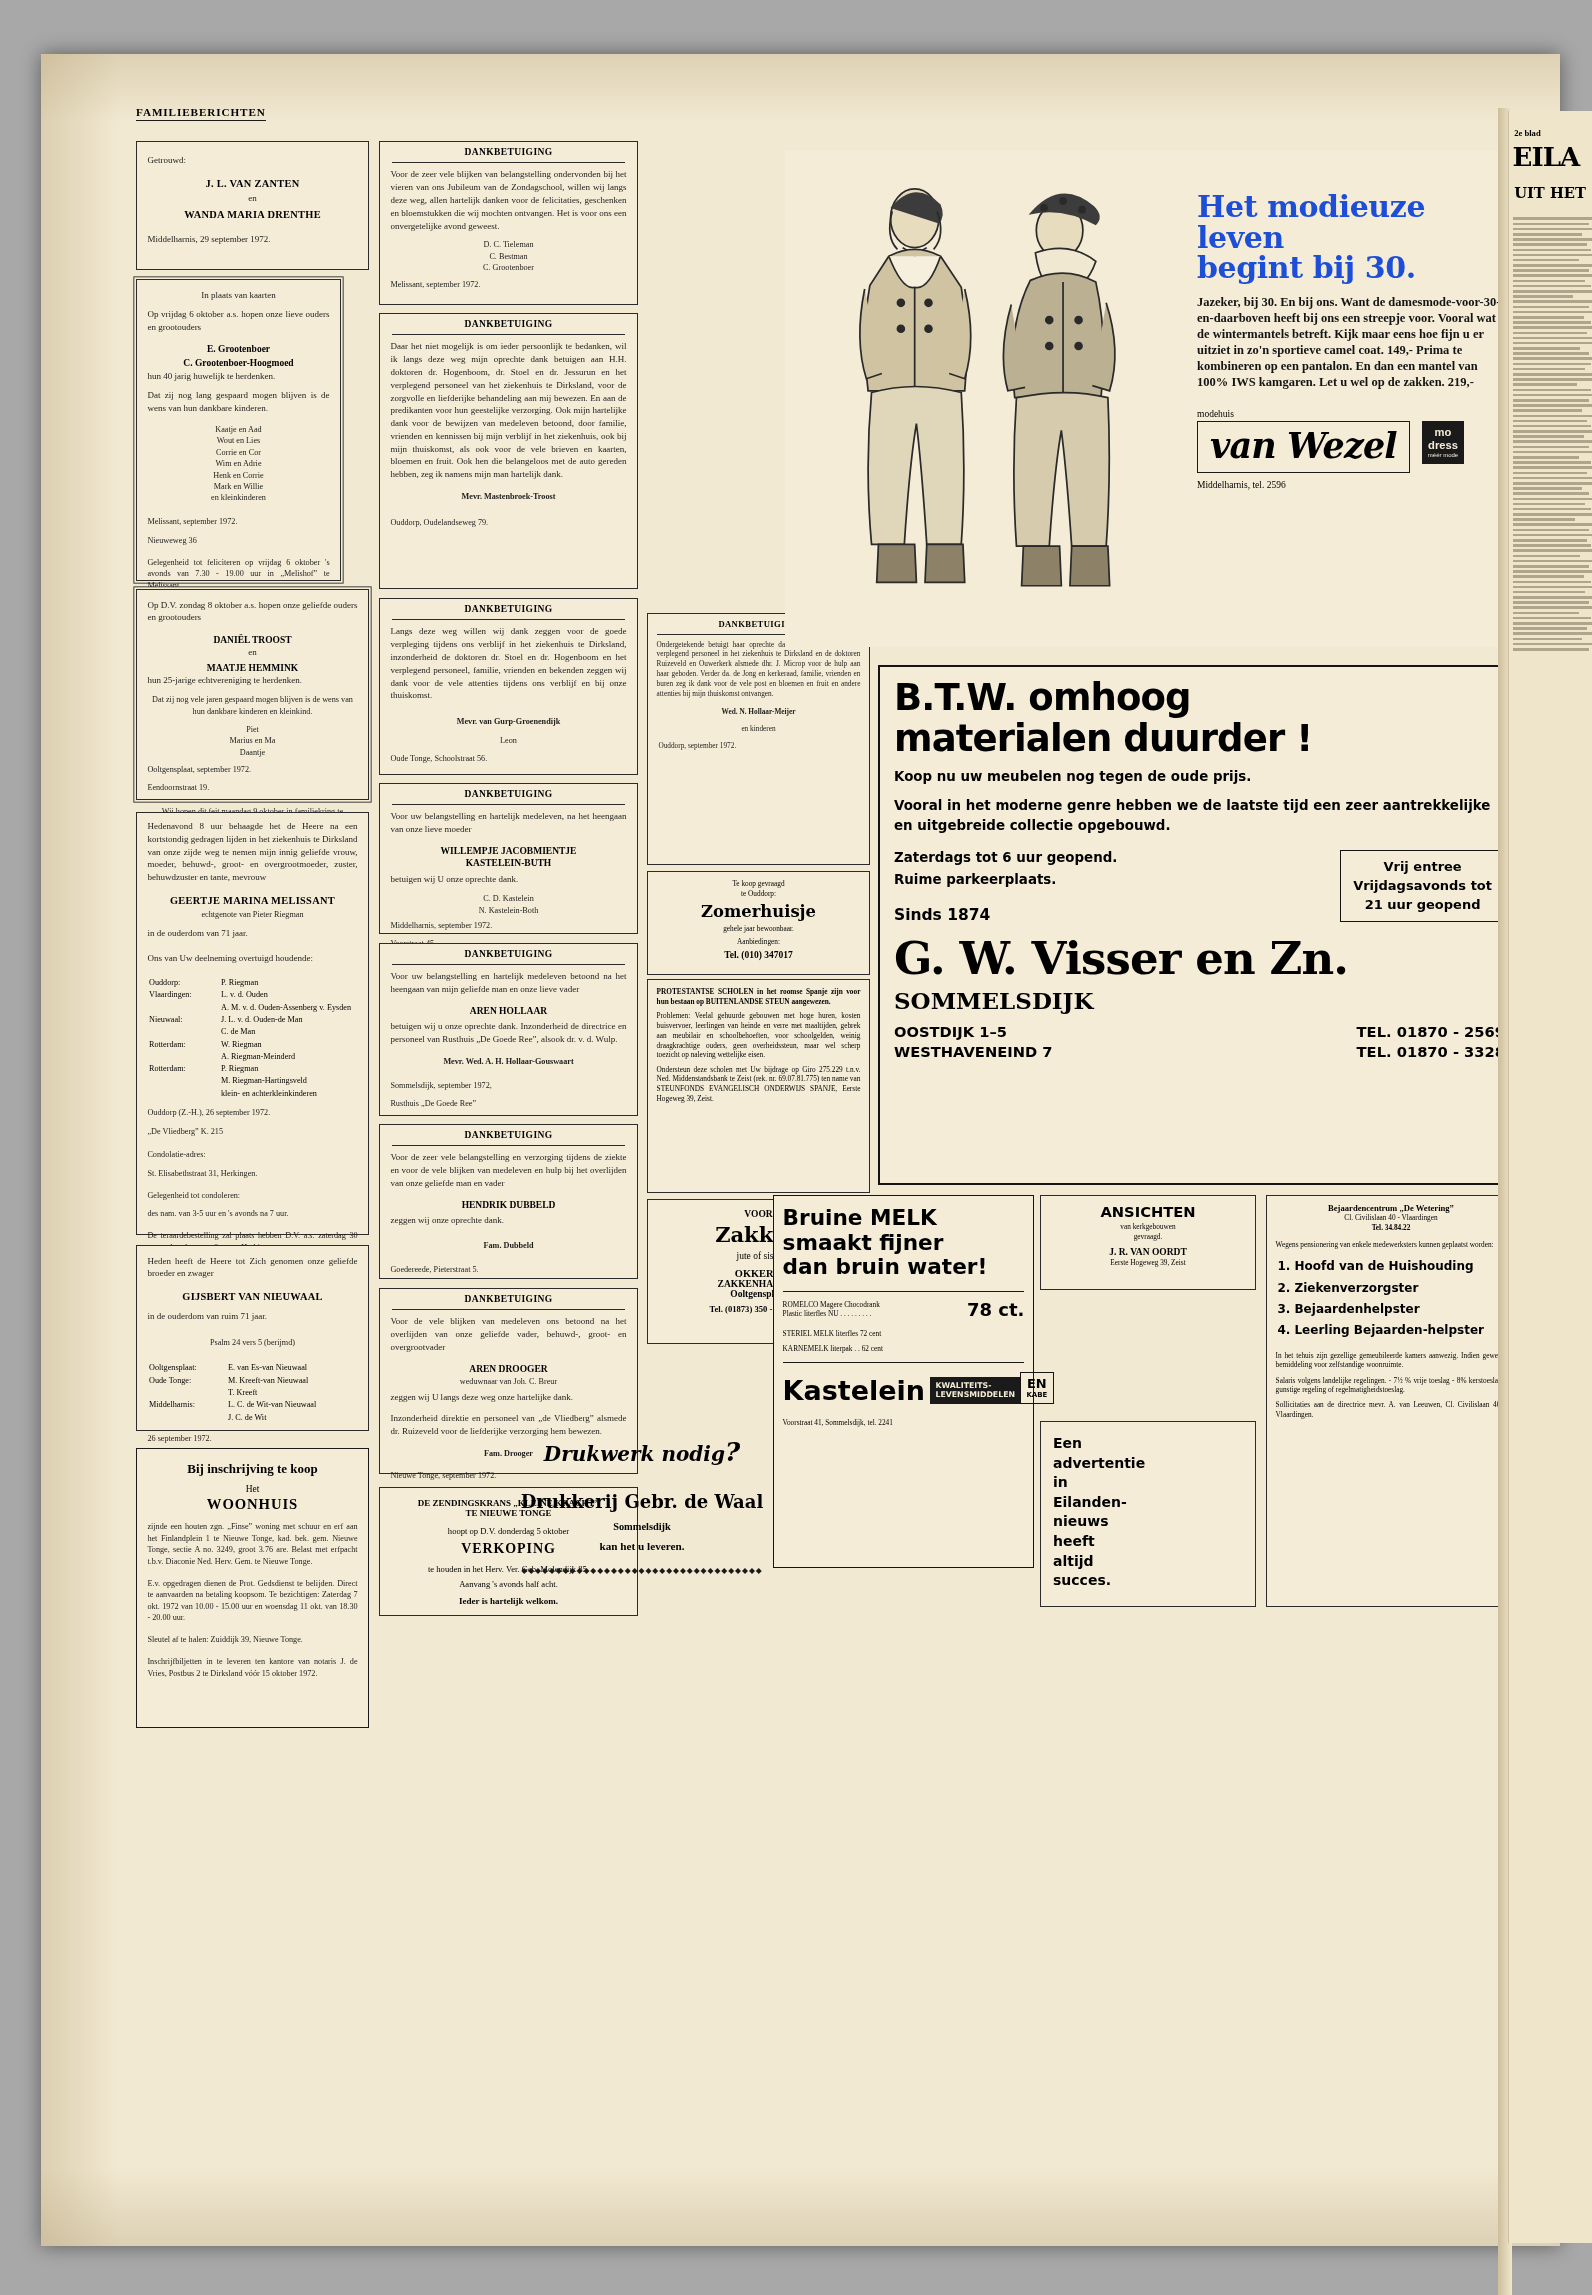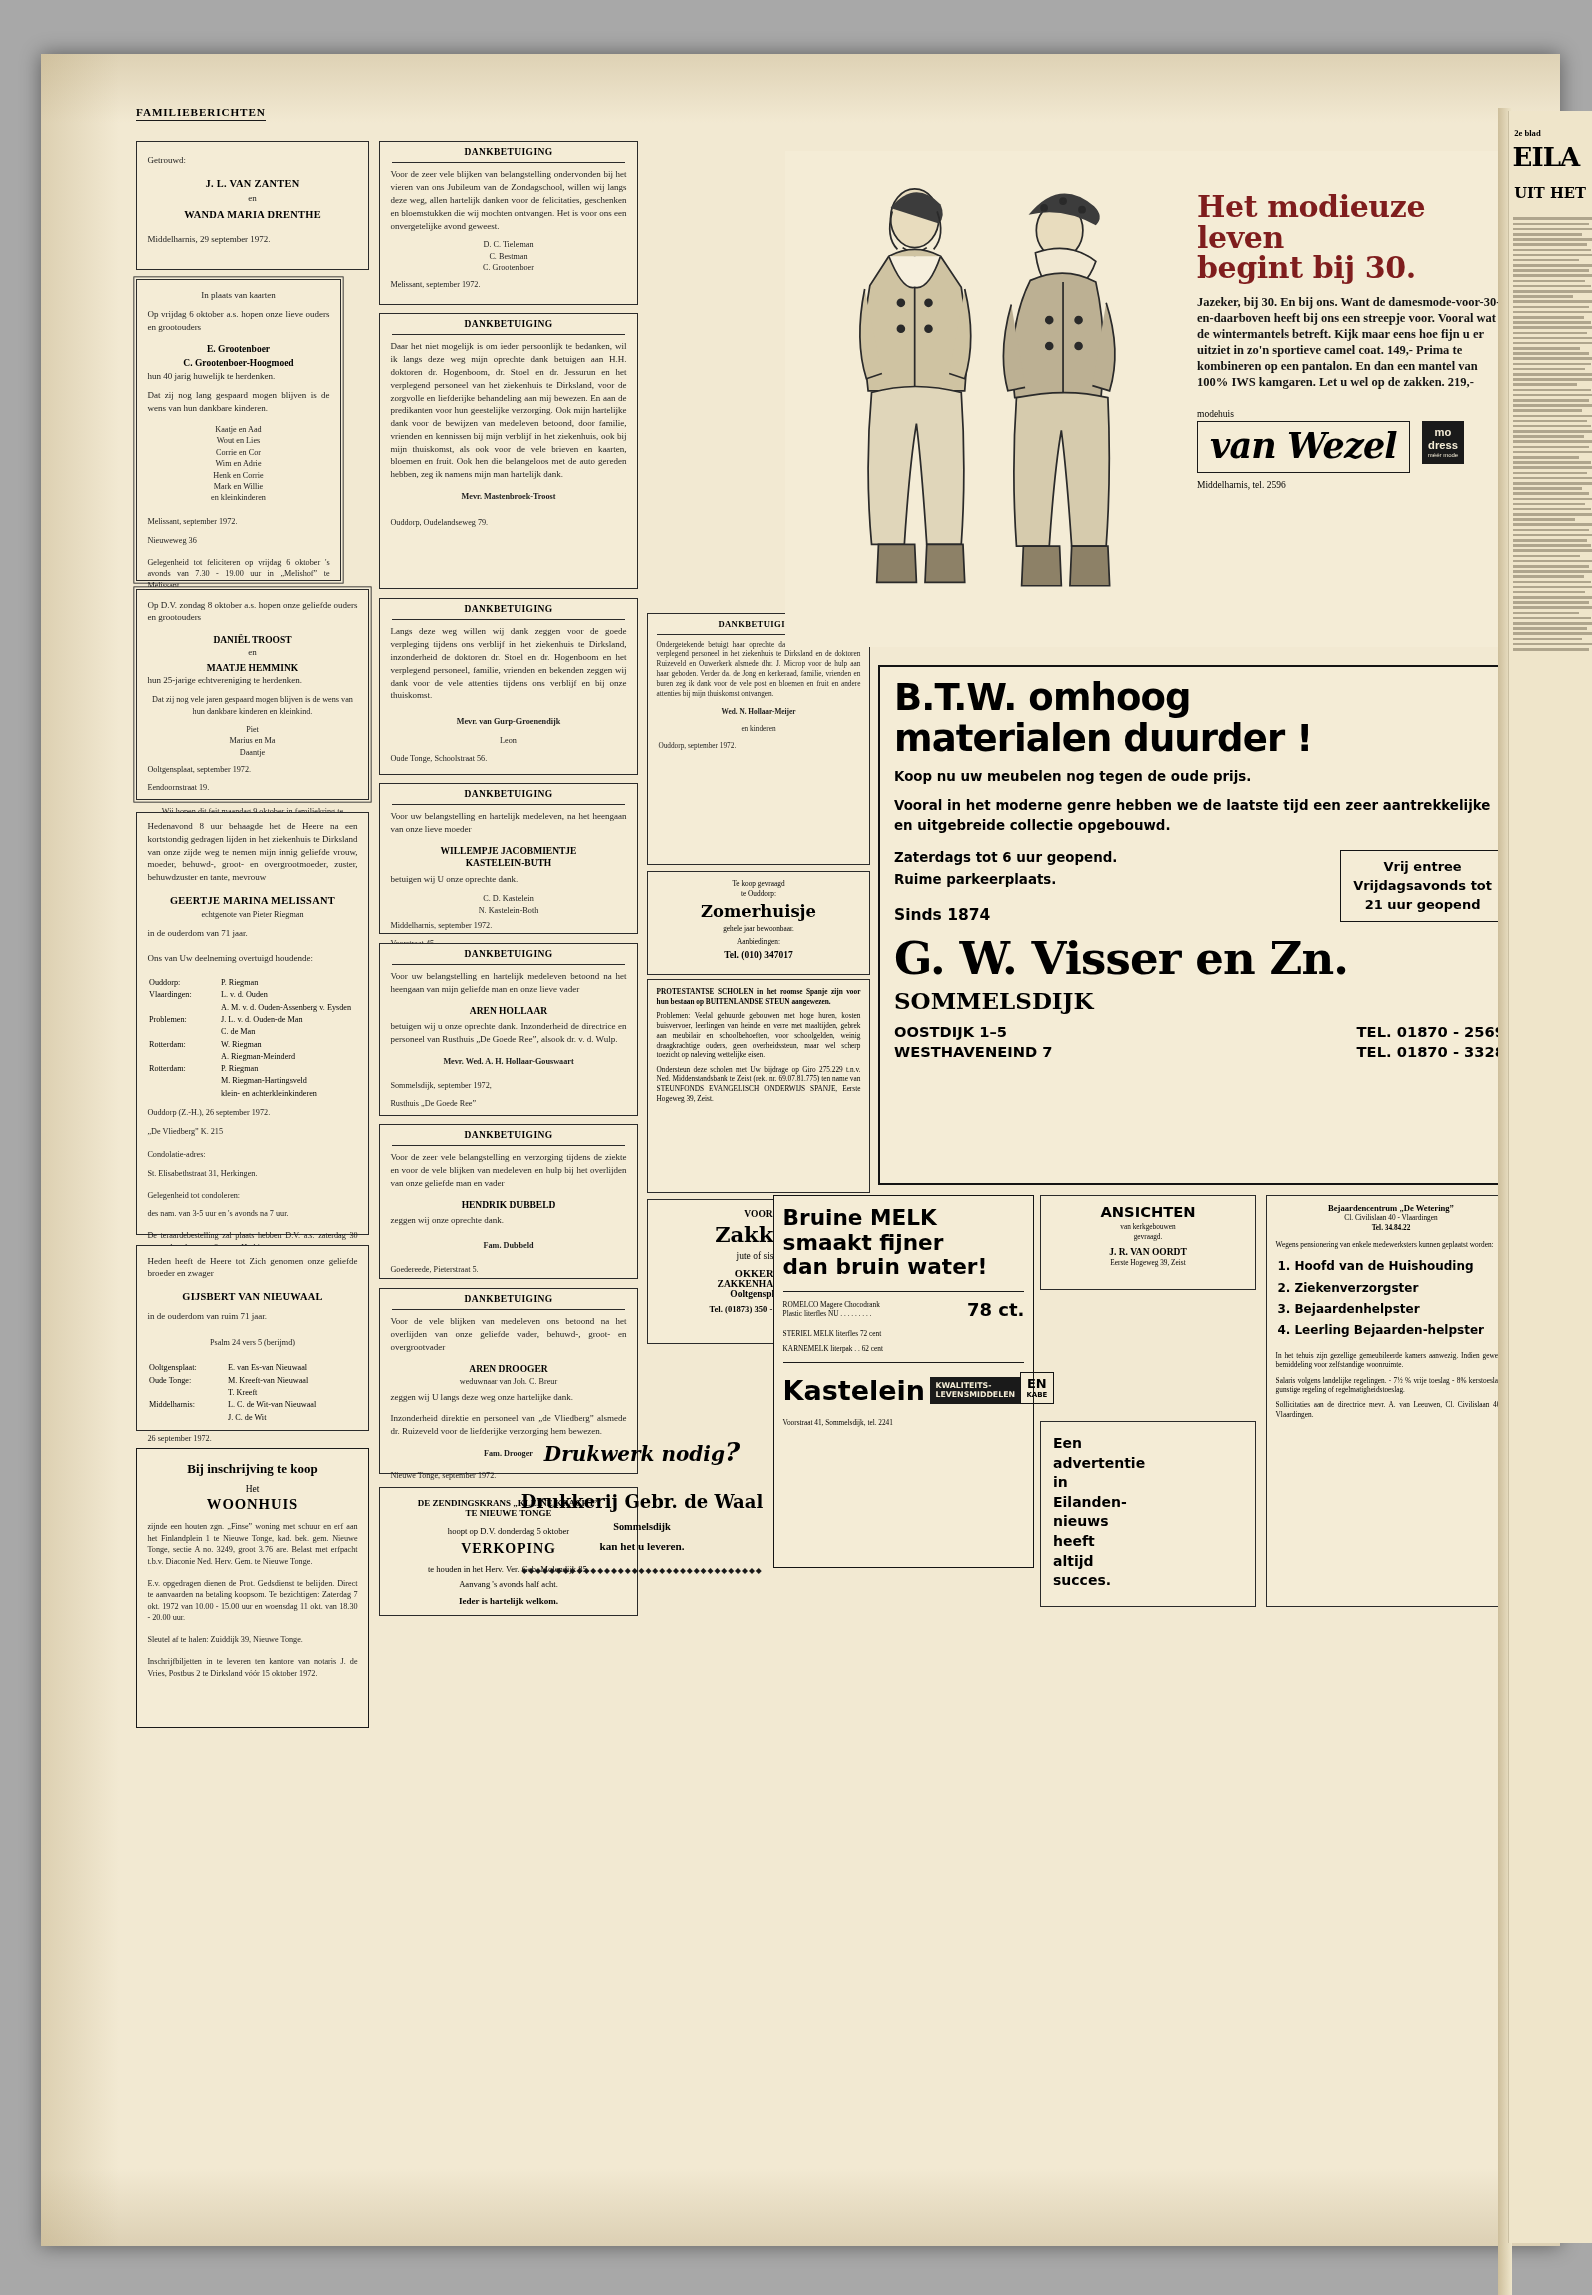--- a/index.html
+++ b/index.html
@@ -53,21 +53,21 @@
   .secttitle{font-weight:bold;font-size:11.2px;letter-spacing:0.9px;}
   .secttitle u{text-decoration:none;border-bottom:1.7px solid #1a1a1a;padding-bottom:1.7px;}
 
   
   .zig{border:0.9px solid #2b2b2b;box-shadow:0 0 0 1.7px #f4ecd6,0 0 0 2.6px #2b2b2b;}
 
   
   .ad-mode{position:absolute;left:649px;top:45px;width:732px;height:496px;background:#f4ecd6;}
   .mode-head{
     font-family:"DejaVu Serif",serif;font-weight:bold;font-size:30px;line-height:1.02;
-    letter-spacing:-0.4px;color:#7f1d1d;
+    letter-spacing:-0.4px;color:#1d4ed8;
   }
   .mode-body{font-size:12.5px;line-height:1.28;font-weight:bold;color:#141414;margin-top:10.4px;font-family:"Liberation Serif",serif;}
   .wezel{font-family:"DejaVu Serif",serif;font-style:italic;font-weight:bold;font-size:35px;letter-spacing:-0.9px;}
   .wezelbox{border:1.7px solid #1a1a1a;padding:3.5px 12px 5.2px;display:inline-block;}
   .mdlogo{display:inline-block;background:#1a1a1a;color:#f4ecd6;font-size:7.8px;line-height:1.15;padding:5.2px 6px;text-align:center;margin-left:8.6px;vertical-align:top;font-family:"Liberation Sans",sans-serif;}
 
   
   .figwrap{position:absolute;left:0;top:0;width:406px;height:496px;}
 
   
@@ -153,21 +153,21 @@
     <div class="box bd" style="left:0px;top:706px;width:233px;height:423px;">
       <div class="bodytxt" style="padding-top:7px;">Hedenavond 8 uur behaagde het de Heere na een kortstondig gedragen lijden in het ziekenhuis te Dirksland van onze zijde weg te nemen mijn innig geliefde vrouw, moeder, behuwd-, groot- en overgrootmoeder, zuster, behuwdzuster en tante, mevrouw</div>
       <div class="nm">GEERTJE MARINA MELISSANT</div>
       <div class="bodytxt ctr small" style="padding:0;">echtgenote van Pieter Riegman</div>
       <div class="bodytxt" style="padding-top:7px;">in de ouderdom van 71 jaar.</div>
       <div class="bodytxt" style="padding-top:5.2px;">Ons van Uw deelneming overtuigd houdende:</div>
       <div style="padding:5.2px 12px 0;font-size:8.2px;line-height:1.5;">
         <div><span style="display:inline-block;width:72px;">Ouddorp:</span><span>P. Riegman</span></div>
         <div><span style="display:inline-block;width:72px;">Vlaardingen:</span><span>L. v. d. Ouden</span></div>
         <div><span style="display:inline-block;width:72px;"></span><span>A. M. v. d. Ouden-Assenberg v. Eysden</span></div>
-        <div><span style="display:inline-block;width:72px;">Problemen:</span><span>J. L. v. d. Ouden-de Man</span></div>
+        <div><span style="display:inline-block;width:72px;">Nieuwaal:</span><span>J. L. v. d. Ouden-de Man</span></div>
         <div><span style="display:inline-block;width:72px;"></span><span>C. de Man</span></div>
         <div><span style="display:inline-block;width:72px;">Rotterdam:</span><span>W. Riegman</span></div>
         <div><span style="display:inline-block;width:72px;"></span><span>A. Riegman-Meinderd</span></div>
         <div><span style="display:inline-block;width:72px;">Rotterdam:</span><span>P. Riegman</span></div>
         <div><span style="display:inline-block;width:72px;"></span><span>M. Riegman-Hartingsveld</span></div>
         <div><span style="display:inline-block;width:72px;"></span><span>klein- en achterkleinkinderen</span></div>
       </div>
       <div class="bodytxt small" style="padding-top:7px;">Ouddorp (Z.-H.), 26 september 1972.</div>
       <div class="bodytxt small" style="padding-top:0;">„De Vliedberg” K. 215</div>
       <div class="bodytxt small" style="padding-top:5.2px;">Condolatie-adres:</div>

